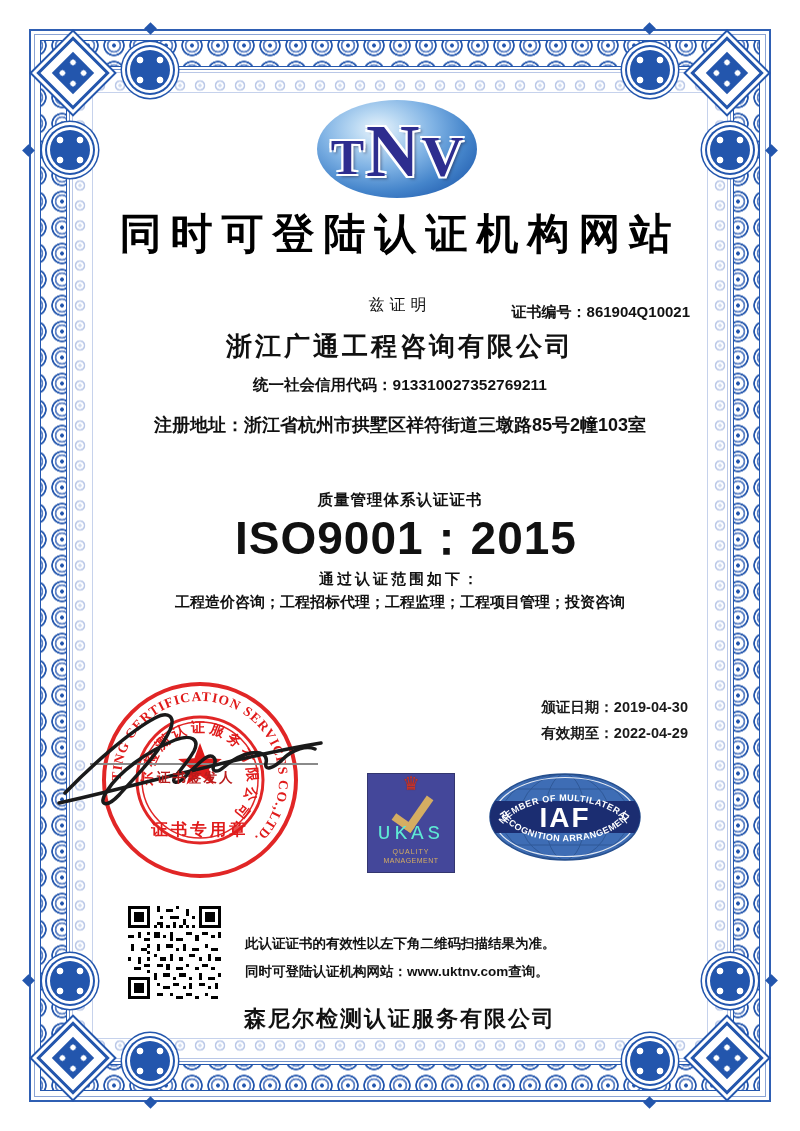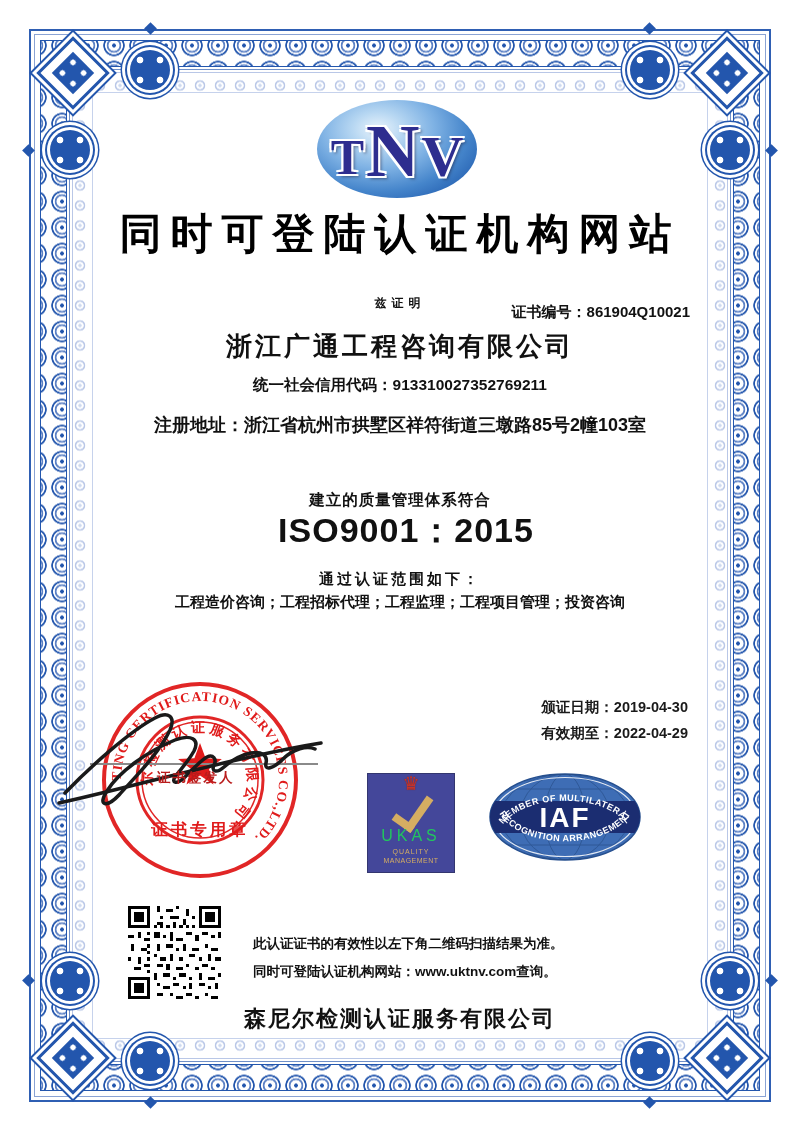--- a/index.html
+++ b/index.html
@@ -68,40 +68,40 @@
     text-shadow:-2px -2px 0 #fff,2px -2px 0 #fff,-2px 2px 0 #fff,2px 2px 0 #fff,3px 3px 3px rgba(30,30,60,.55);
   }
   .tnv-t{font-size:50px;margin-bottom:16px;}
   .tnv-n{font-size:74px;margin:0 2px 10px;}
   .tnv-v{font-size:58px;margin-bottom:12px;}
   .cert-title{
     top:206px;font-family:"Liberation Serif","DejaVu Serif",serif;
     font-size:42px;font-weight:700;letter-spacing:9px;color:#000;
   }
   .cert-no{top:269px;right:110px;font-size:15px;font-weight:700;margin-top:34px;}
-  .certify-intro{top:295px;font-size:12px;font-weight:700;letter-spacing:5px;}
+  .certify-intro{top:295px;font-size:16px;font-weight:400;letter-spacing:5px;}
   .company-name{top:329px;font-size:26px;font-weight:700;letter-spacing:3px;}
   .credit-code{top:375px;font-size:15.5px;font-weight:700;}
   .addresses{top:414px;font-size:18px;font-weight:700;line-height:23px;}
   .std-intro{top:490px;font-size:15.5px;font-weight:700;letter-spacing:1px;}
-  .std-name{top:508px;font-size:34px;font-weight:700;letter-spacing:1px;margin-left:12px;}
+  .std-name{top:508px;font-size:46px;font-weight:700;letter-spacing:1px;margin-left:12px;}
   .scope-intro{top:570px;font-size:15px;font-weight:700;letter-spacing:3px;}
   .scope-items{top:593px;font-size:15px;font-weight:700;}
   .dates{top:694px;right:112px;font-size:14.5px;font-weight:700;line-height:26px;color:#1a1a1a;}
   .sig-line{left:90px;top:763px;width:228px;height:2px;background:#8a8a8a;}
   .signer-label{left:157px;top:769px;width:100px;text-align:left;font-size:13.5px;font-weight:700;letter-spacing:2px;color:#b91c1c;}
   
   .ukas-badge{left:368px;top:774px;width:86px;height:98px;background:#44479a;box-shadow:0 0 0 1px #33366f;}
   .ukas-crown{position:absolute;top:0px;left:0;width:100%;text-align:center;font-size:19px;line-height:20px;color:#c1352f;text-shadow:0 0 1px #7c1f1b;}
   .ukas-check{position:absolute;top:16px;left:33px;width:15px;height:32px;border-right:8px solid #d5ad62;border-bottom:8px solid #d5ad62;transform:rotate(35deg);}
-  .ukas-name{position:absolute;bottom:27px;left:0;width:100%;text-align:center;font-family:Liberation Sans, sans-serif;font-size:16px;letter-spacing:4px;color:#22c55e;}
+  .ukas-name{position:absolute;bottom:27px;left:0;width:100%;text-align:center;font-family:Liberation Mono, monospace;font-size:21px;letter-spacing:4px;color:#5eead4;}
   .ukas-sub1{position:absolute;bottom:17px;left:0;width:100%;text-align:center;font-size:7px;letter-spacing:1px;color:#d5ad62;}
   .ukas-sub2{position:absolute;bottom:8px;left:0;width:100%;text-align:center;font-size:7px;letter-spacing:.5px;color:#d5ad62;}
   
-  .qr-note{left:245px;top:930px;font-size:13.5px;font-weight:700;line-height:28px;margin-left:8px;}
+  .qr-note{left:245px;top:930px;font-size:13.5px;font-weight:700;line-height:28px;}
   .issuer-company{top:1004px;font-size:22px;font-weight:700;letter-spacing:2px;}
 </style>
 </head>
 <body>
 
 <div class="certificate">
 
   <div class="frame-layer f-line-a"></div>
   <div class="frame-layer f-line-b"></div>
   <div class="frame-layer band-rosette"></div>
@@ -146,21 +146,21 @@
     </div>
 
     <div class="abs center-line certify-intro">兹证明</div>
     <div class="abs center-line company-name">浙江广通工程咨询有限公司</div>
     <div class="abs center-line credit-code">统一社会信用代码：913310027352769211</div>
 
     <div class="abs center-line addresses">
       <div>注册地址：浙江省杭州市拱墅区祥符街道三墩路85号2幢103室</div>
     </div>
 
-    <div class="abs center-line std-intro">建立的质量管理体系符合</div>
+    <div class="abs center-line std-intro">质量管理体系认证证书</div>
     <div class="abs center-line std-name">ISO9001：2015</div>
 
     <div class="abs center-line scope-items">工程造价咨询；工程招标代理；工程监理；工程项目管理；投资咨询</div>
     <div class="abs center-line scope-intro">通过认证范围如下：</div>
 
     <div class="abs dates">
       <div><span>颁证日期：</span><span>2019-04-30</span></div>
       <div><span>有效期至：</span><span>2022-04-29</span></div>
     </div>
 

